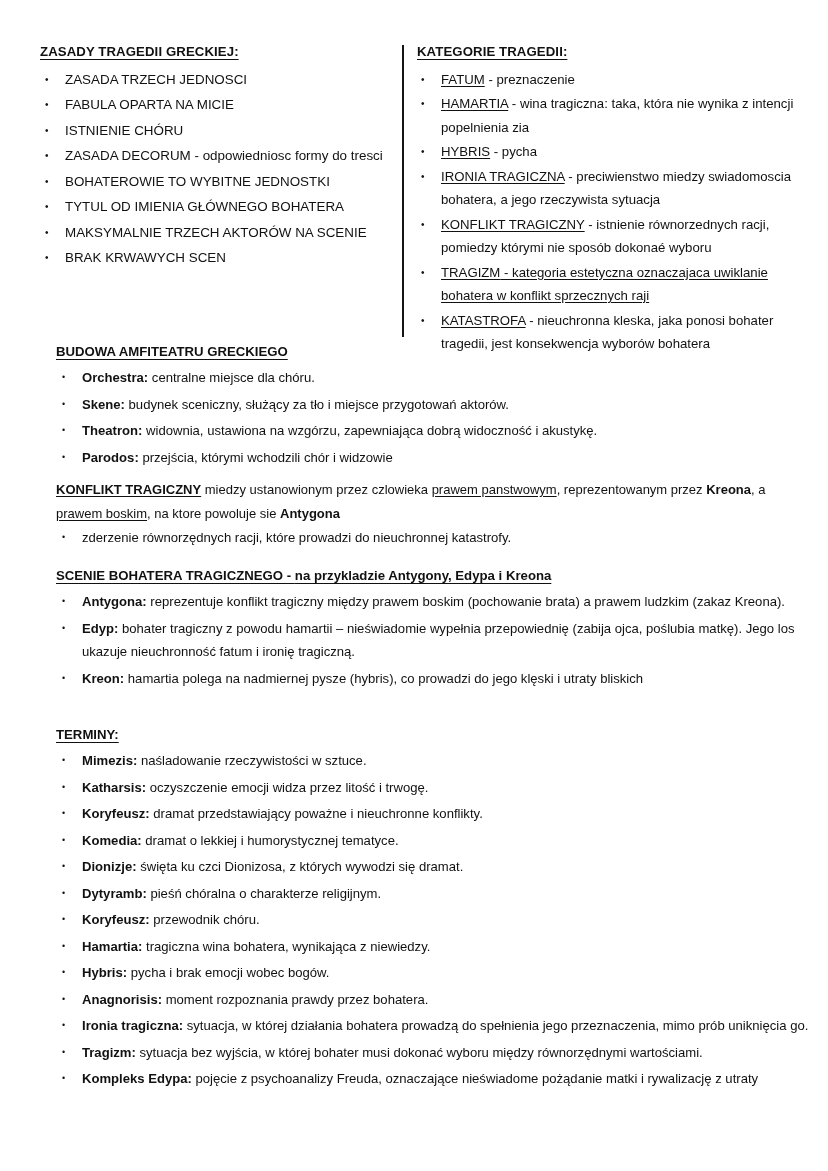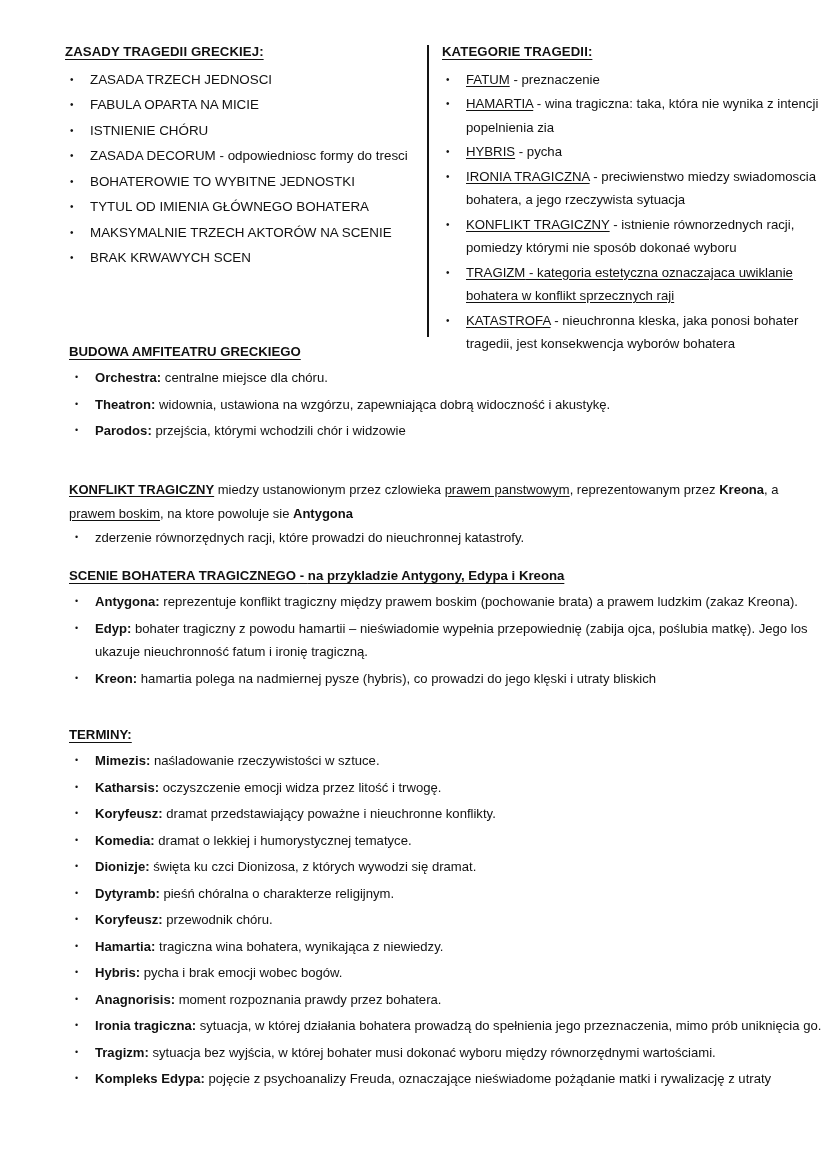--- a/index.html
+++ b/index.html
@@ -14,21 +14,20 @@
     position: relative;
     font-family: "Liberation Sans", sans-serif;
     color: #111111;
     -webkit-font-smoothing: antialiased;
   }
 
   .page {
     position: absolute;
     inset: 0;
     padding: 0;
-    margin-left: 25px;
   }
 
   
   .u  { text-decoration: underline; text-underline-offset: 2px; }
   .b  { font-weight: bold; }
   .ub { font-weight: bold; text-decoration: underline; text-underline-offset: 2px; }
 
   
   .top-block {
     position: absolute;
@@ -111,21 +110,21 @@
     left: 4px;
     top: 0;
     font-size: 10px;
     line-height: 23.5px;
     color: #141414;
   }
 
   
   .sec {
     position: absolute;
-    left: 44px;
+    left: 56px;
     width: 755px;
   }
   .sec-head2 {
     font-weight: bold;
     font-size: 13.2px;
     text-decoration: underline;
     text-underline-offset: 3px;
     margin: 0 0 6px 0;
     line-height: 1.3;
   }
@@ -199,20 +198,21 @@
           <li><span class="u">KATASTROFA</span><span> - nieuchronna kleska, jaka ponosi bohater tragedii, jest konsekwencja wyborów bohatera</span></li>
         </ul>
     </div>
 
   </div>
 
   <div class="sec" id="sec-amfiteatr">
     <div class="sec-head2">BUDOWA AMFITEATRU GRECKIEGO</div>
     <ul class="dlist" id="list-amfiteatr">
         <li><span class="b">Orchestra:</span><span> centralne miejsce dla chóru.</span></li>
+        <li><span class="b">Skene:</span><span> budynek sceniczny, służący za tło i miejsce przygotowań aktorów.</span></li>
         <li><span class="b">Theatron:</span><span> widownia, ustawiona na wzgórzu, zapewniająca dobrą widoczność i akustykę.</span></li>
         <li><span class="b">Parodos:</span><span> przejścia, którymi wchodzili chór i widzowie</span></li>
       </ul>
   </div>
 
   <div class="sec" id="sec-konflikt">
     <p class="para">
       <span class="ub">KONFLIKT TRAGICZNY</span><span> miedzy ustanowionym przez czlowieka </span><span class="u">prawem panstwowym</span><span>, reprezentowanym przez </span><span class="b">Kreona</span><span>, a </span><span class="u">prawem boskim</span><span>, na ktore powoluje sie </span><span class="b">Antygona</span>
     </p>
     <ul class="dlist">

